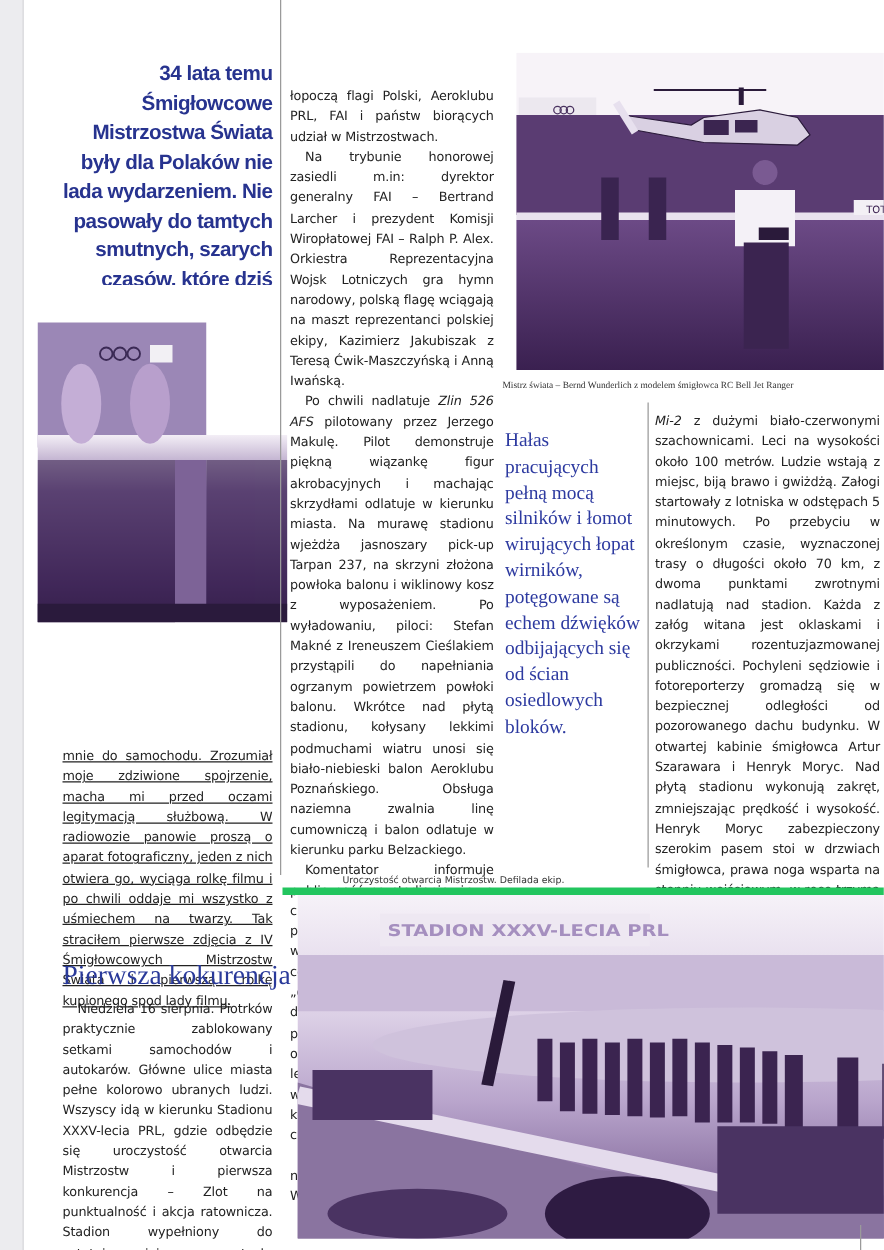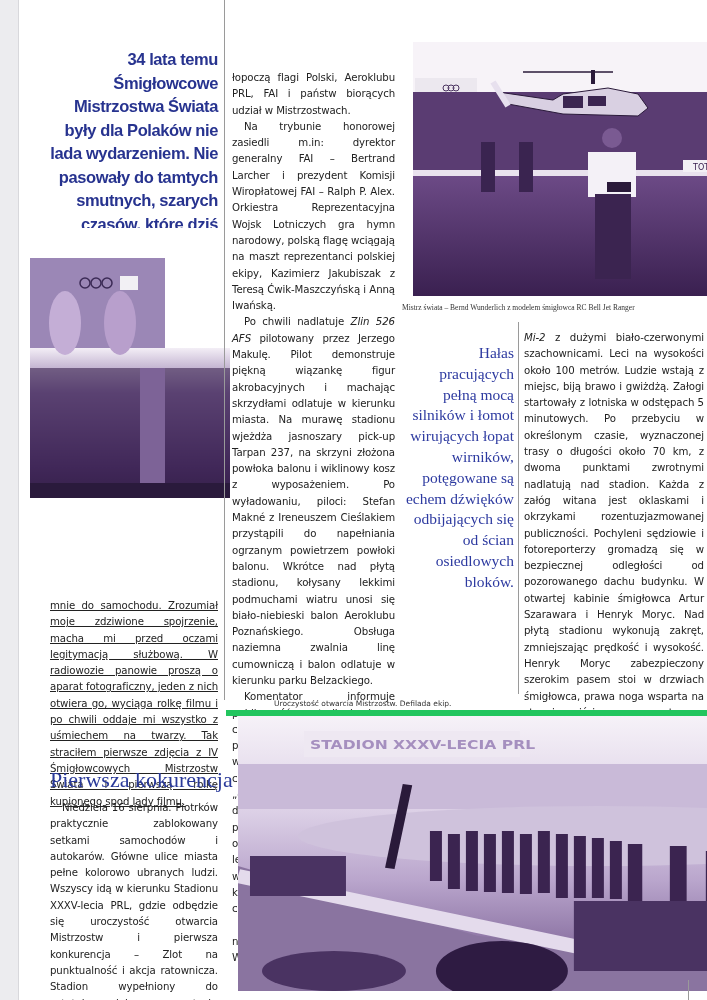--- a/index.html
+++ b/index.html
@@ -29,21 +29,20 @@
     text-align: justify; color: #222; letter-spacing: -0.1px;
   }
   .body-text p { margin: 0; text-indent: 12px; }
   .body-text p.noindent { text-indent: 0; }
   .body-text em { font-style: italic; }
 
   .caption { position: absolute; font-size: 7.5px; color: #333; white-space: nowrap; }
 
   .pullquote-mid {
     position: absolute; left: 404px; top: 343px; width: 110px;
-    text-align: right;
     font-family: "Liberation Serif", serif;
     font-size: 15.5px; line-height: 20.8px;
     color: #2d3aa0;
   }
 
   .subhead {
     position: absolute; left: 50px; top: 767px; width: 170px;
     font-family: "Liberation Serif", serif; font-size: 22px; color: #2a3a9a;
     white-space: nowrap;
   }

